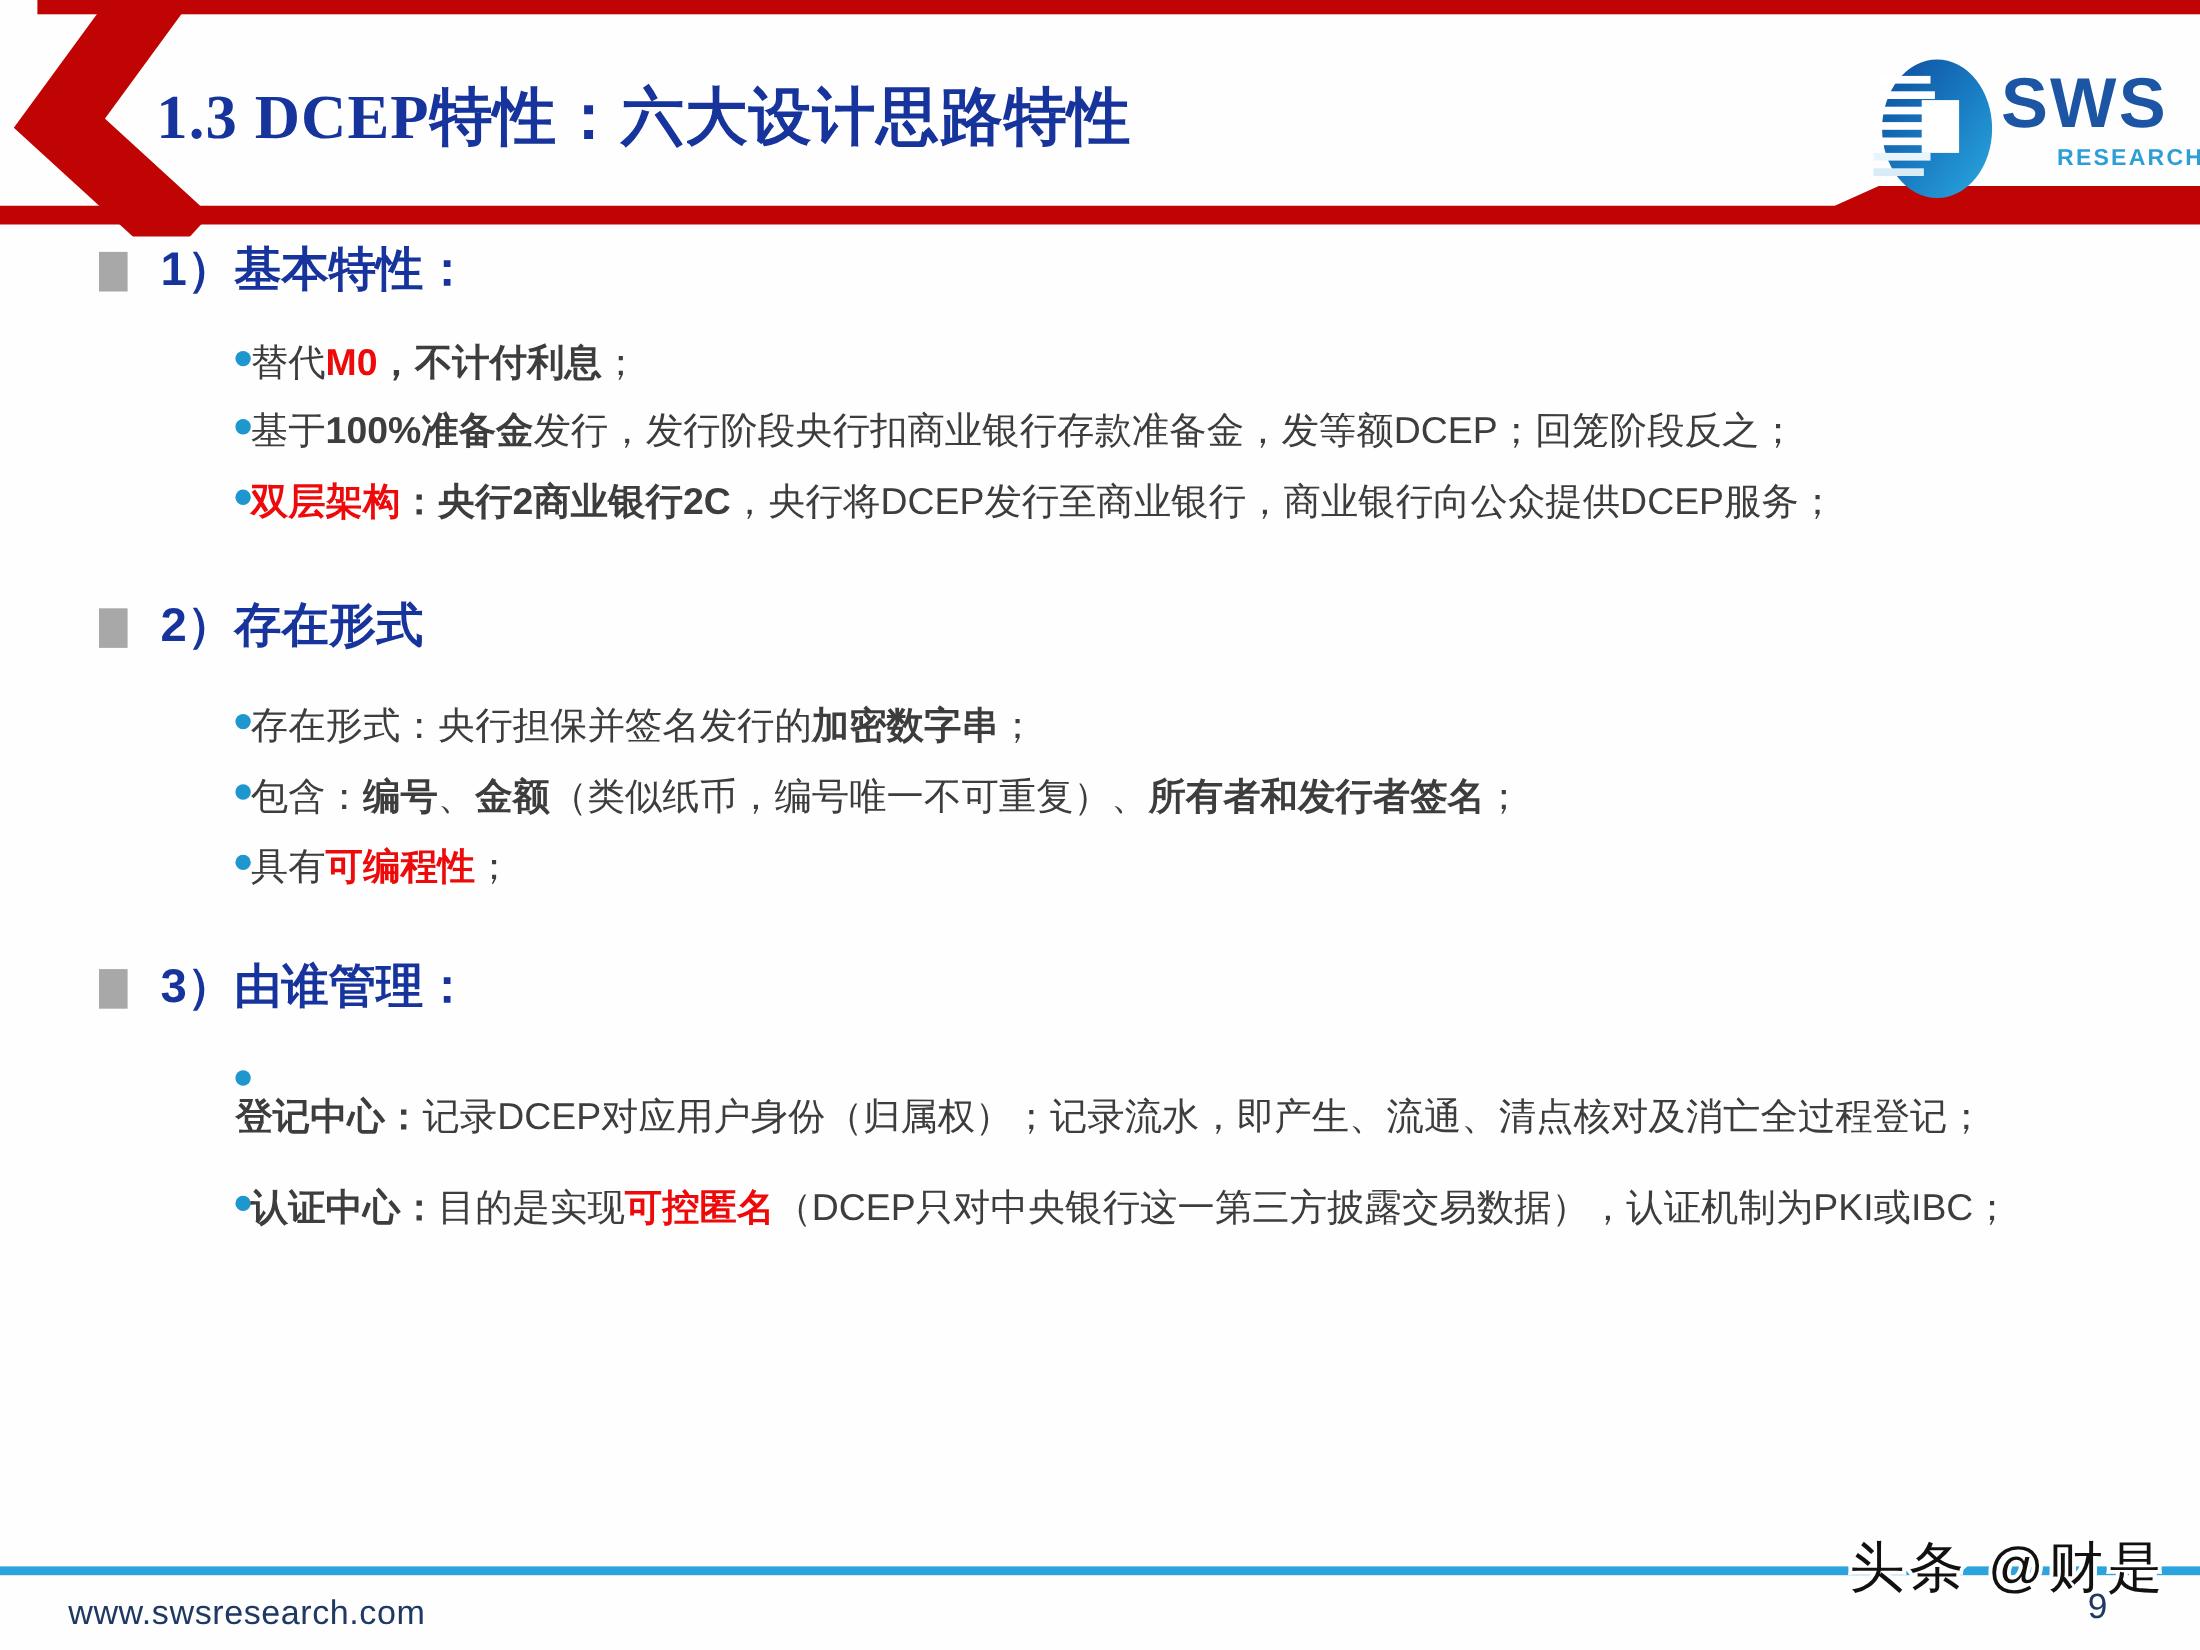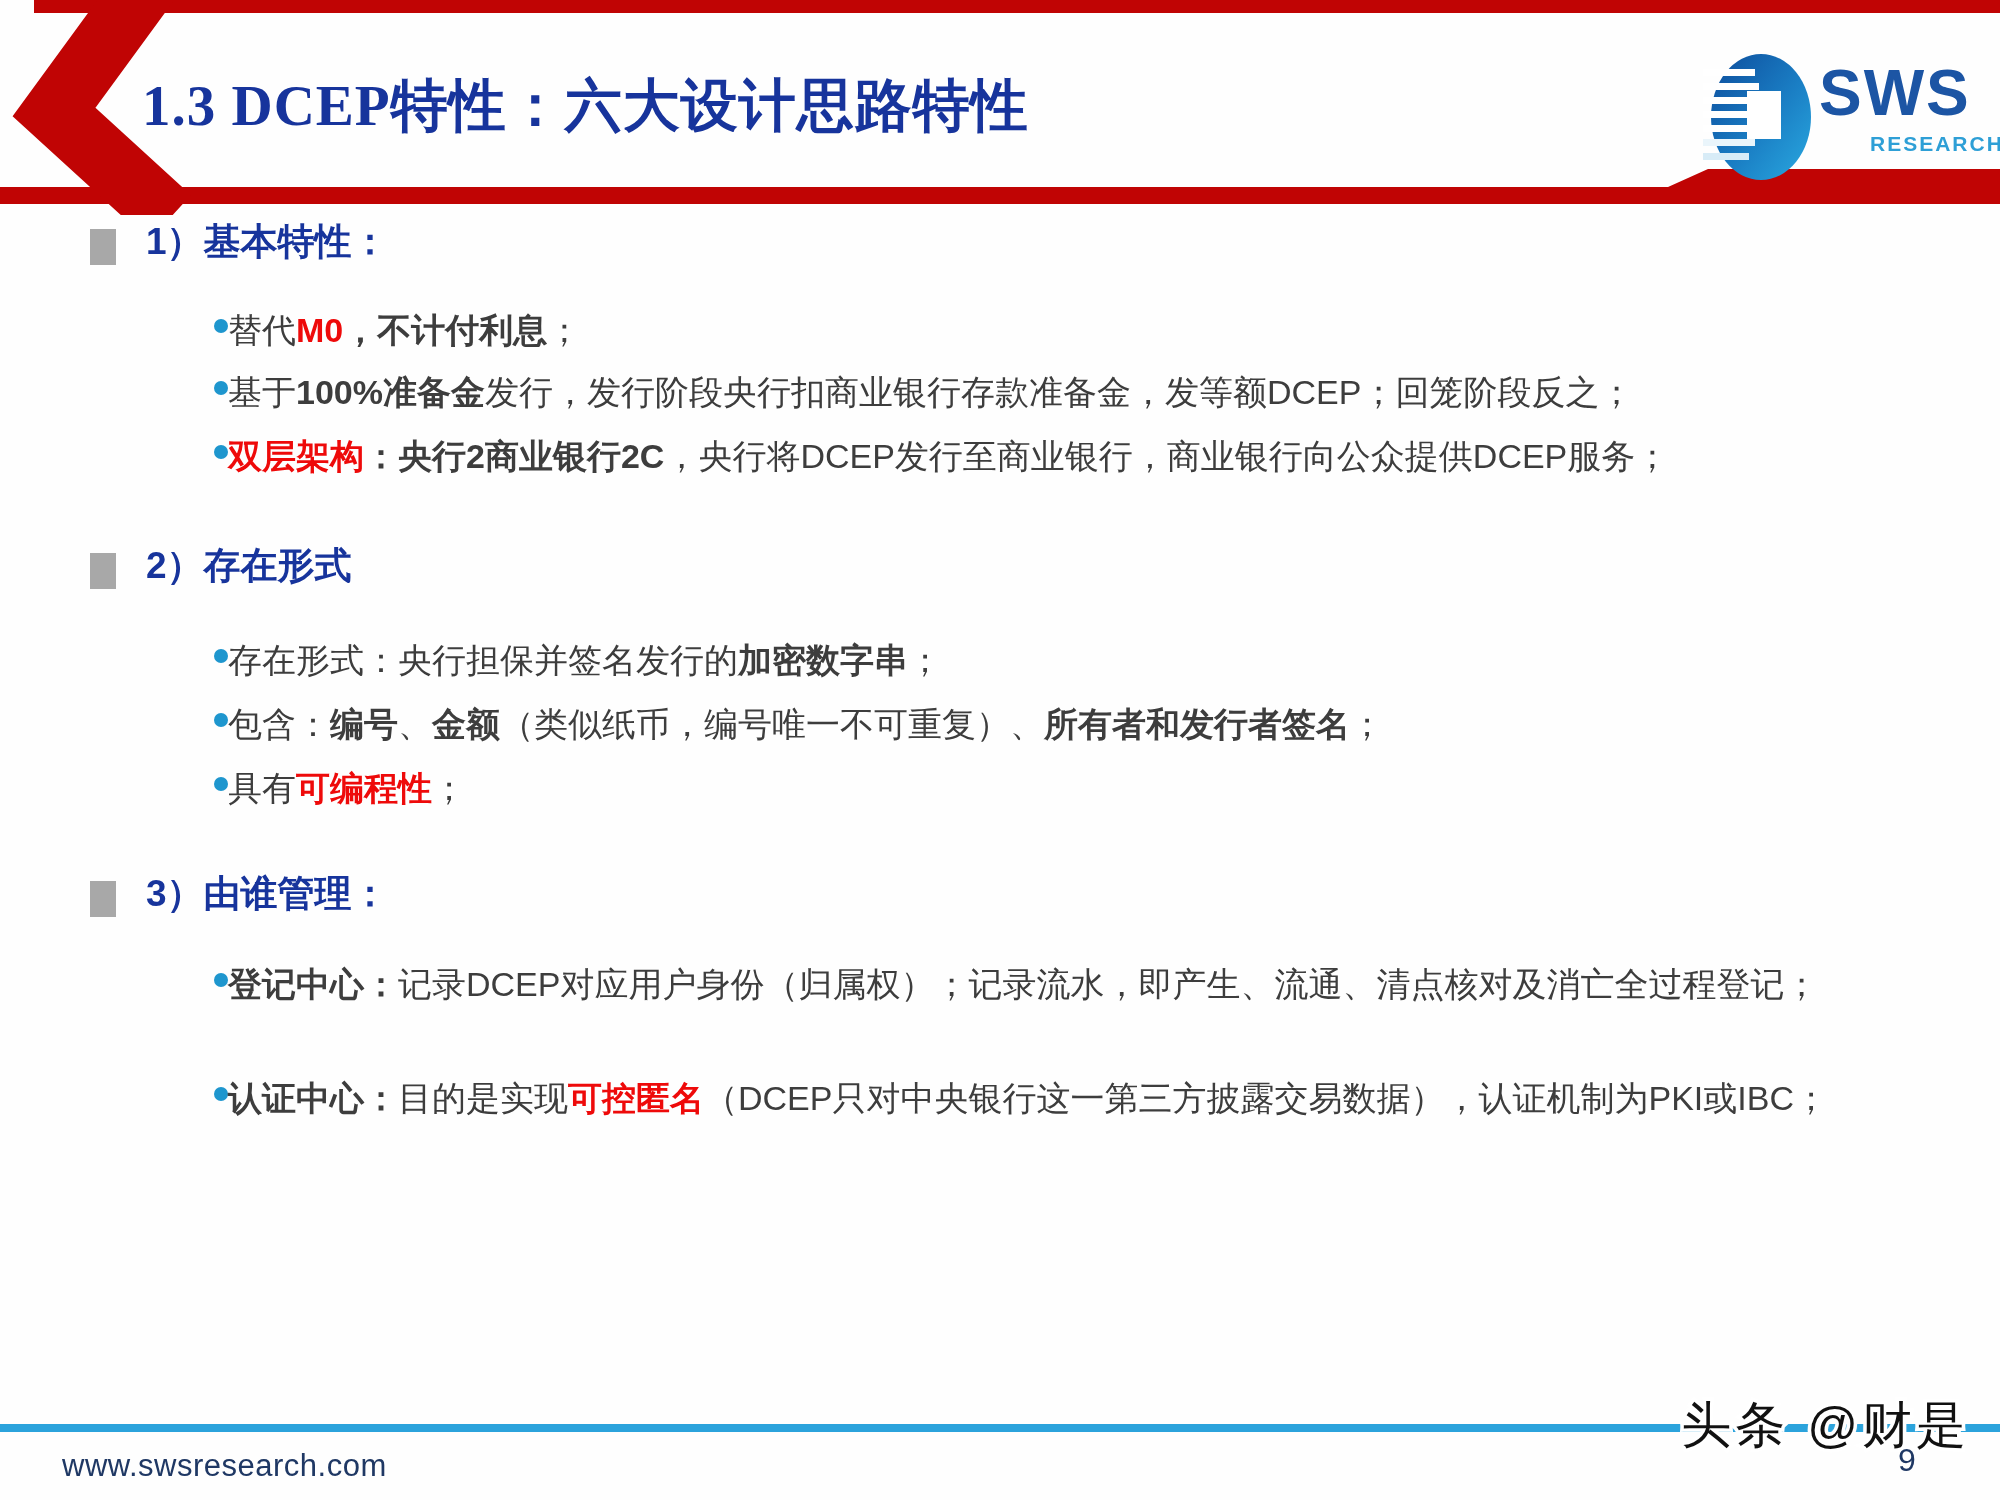--- a/index.html
+++ b/index.html
@@ -48,21 +48,21 @@
   
   .sec-heading{
     position:absolute;left:90px;display:flex;align-items:flex-start;
   }
   .sec-square{
     width:26px;height:36px;background:var(--sq-gray);
     margin-top:7px;flex:0 0 auto;
   }
   .sec-title{
     margin-left:30px;
-    font-size:37px;font-weight:bold;color:var(--blue-head);
+    font-size:43px;font-weight:bold;color:var(--blue-head);
     line-height:1.1;white-space:nowrap;
   }
   .h-sec1{top:222px;}
   .h-sec2{top:546px;}
   .h-sec3{top:874px;}
 
   .bullet{position:absolute;left:214px;display:flex;align-items:flex-start;width:1700px;}
   .bullet-dot{
     width:14px;height:14px;border-radius:50%;
     background:var(--dot-blue);margin-top:17px;flex:0 0 auto;
@@ -73,21 +73,21 @@
   }
   .sg-b{font-weight:bold;}
   .sg-rb{font-weight:bold;color:var(--red-text);}
 
   .b-s1-1{top:302px;}
   .b-s1-2{top:364px;}
   .b-s1-3{top:428px;}
   .b-s2-1{top:632px;}
   .b-s2-2{top:696px;}
   .b-s2-3{top:760px;}
-  .b-s3-1{top:956px;}
+  .b-s3-1{top:956px;flex-direction:column;}
   .b-s3-2{top:1070px;}
 
   
   .footer-line{
     position:absolute;left:0;top:1424px;width:2000px;height:8px;
     background:var(--footer-line);
   }
   .footer-site{
     position:absolute;left:62px;top:1448px;
     font-size:31px;color:var(--navy);letter-spacing:.5px;

